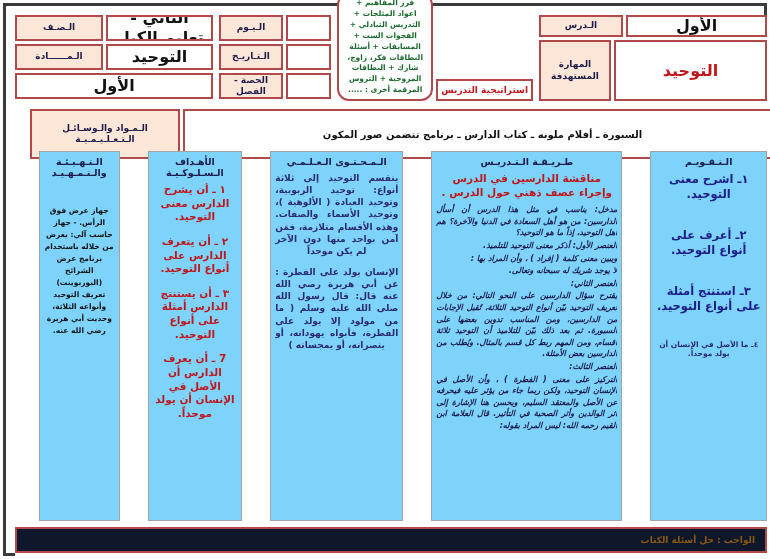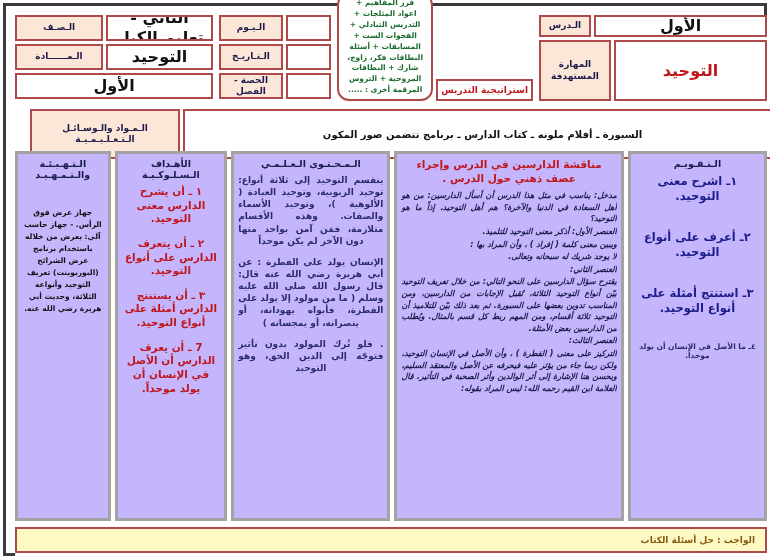--- a/index.html
+++ b/index.html
@@ -90,21 +90,21 @@
   .strat-title { font-size: 9px; font-weight: 700; color: #c0171c; letter-spacing: .5px; }
   .strat-body {
     font-size: 7.5px; line-height: 1.45;
     color: #1b6b2e; font-weight: 700;
     text-align: center; padding: 2px 4px;
   }
 
   
   .blk-lesson { width: 228px; display: flex; flex-direction: column; gap: 3px; }
   .blk-lesson .row1 { display: flex; flex-direction: row-reverse; gap: 3px; height: 22px; }
-  .blk-lesson .row1 .label { width: 52px; }
+  .blk-lesson .row1 .label { width: 84px; }
   .blk-lesson .row1 .value { flex: 1; }
   .blk-lesson .row2 { display: flex; flex-direction: row-reverse; gap: 3px; flex: 1; }
   .blk-lesson .row2 .label { width: 72px; }
   .blk-lesson .row2 .value { flex: 1; }
 
   
   .materials {
     position: absolute;
     left: 15px; top: 94px;
     width: 752px; height: 50px;
@@ -116,25 +116,26 @@
 
   
   .main-table {
     position: absolute;
     left: 0; top: 136px;
     width: 752px; height: 370px;
     display: flex; flex-direction: row-reverse;
     gap: 4px;
   }
   .col {
-    border: 3px solid #a3a3a3;
-    background: #c4b5fd;
+    border: 1px solid #a3a3a3;
+    background: #7dd3fc;
     display: flex; flex-direction: column;
     padding: 4px 4px 2px 4px;
     overflow: hidden;
+    margin-left: 24px;
   }
   .col-prep    { width: 100px; }
   .col-obj     { width: 118px; }
   .col-content { width: 167px; }
   .col-method  { width: 241px; }
   .col-eval    { width: 146px; }
 
   .col-head {
     text-align: center;
     font-size: 9.5px;
@@ -187,21 +188,21 @@
     font-size: 7.5px; font-weight: 700;
     color: #2b2b6e; margin-bottom: 0;
   }
 
   
   .footer {
     position: absolute;
     left: 0; top: 512px;
     width: 752px; height: 26px;
     border: 2px solid #b04a4a;
-    background: #fef9c3;
+    background: #0f172a;
     display: flex;
     align-items: center;
     justify-content: flex-start;
     padding: 0 10px;
   }
   .footer-txt {
     font-size: 9px; font-weight: 700;
     color: #8a5a12; letter-spacing: .5px;
   }
 </style>
@@ -321,25 +322,25 @@
             <div class="obj-item">٣ ـ أن يستنتج الدارس أمثلة على أنواع التوحيد.</div>
             <div class="obj-item">7 ـ أن يعرف الدارس أن الأصل في الإنسان أن يولد موحداً.</div>
           </div>
         </div>
 
         <div class="col col-content">
           <div class="col-head">الـمـحـتـوى الـعـلـمـي</div>
           <div class="col-body">
             <div class="content-p justify">ينقسم التوحيد إلى ثلاثة أنواع: توحيد الربوبية، وتوحيد العبادة ( الألوهية )، وتوحيد الأسماء والصفات. وهذه الأقسام متلازمة، فمَن آمن بواحد منها دون الآخر لم يكن موحداً</div>
             <div class="content-p justify">الإنسان يولد على الفطرة : عن أبي هريرة رضي الله عنه قال: قال رسول الله صلى الله عليه وسلم ( ما من مولود إلا يولد على الفطرة، فأبواه يهودانه، أو ينصرانه، أو يمجسانه )</div>
-            <div class="content-p justify">. فلو تُرك المولود بدون تأثير فتوجّه إلى الدين الحق، وهو التوحيد</div>
           </div>
         </div>
 
         <div class="col col-method">
+          <div class="col-head">طـريـقـة الـتـدريـس</div>
           <div class="col-body">
             <div class="method-title">مناقشة الدارسين في الدرس وإجراء عصف ذهني حول الدرس .</div>
             <div class="method-p">مدخل: يناسب في مثل هذا الدرس أن أسأل الدارسين: من هو أهل السعادة في الدنيا والآخرة؟  هم أهل التوحيد، إذاً ما هو التوحيد؟</div>
             <div class="method-p">العنصر الأول: أذكر معنى التوحيد للتلميذ.</div>
             <div class="method-p">ويبين معنى كلمة ( إفراد ) ، وأن المراد بها :</div>
             <div class="method-p">لا يوجد شريك له سبحانه وتعالى.</div>
             <div class="method-p">العنصر الثاني:</div>
             <div class="method-p">يقترح سؤال الدارسين على النحو التالي: من خلال تعريف التوحيد بيّن أنواع التوحيد الثلاثة، تُقبل الإجابات من الدارسين، ومن المناسب تدوين بعضها على السبورة. ثم بعد ذلك بيّن للتلاميذ أن التوحيد ثلاثة أقسام، ومن المهم ربط كل قسم بالمثال. ويُطلب من الدارسين بعض الأمثلة.</div>
             <div class="method-p">العنصر الثالث:</div>
             <div class="method-p">التركيز على معنى ( الفطرة ) ، وأن الأصل في الإنسان التوحيد، ولكن ربما جاء من يؤثر عليه فيحرفه عن الأصل والمعتقد السليم، ويحسن هنا الإشارة إلى أثر الوالدين وأثر الصحبة في التأثير. قال العلامة ابن القيم رحمه الله: ليس المراد بقوله:</div>

